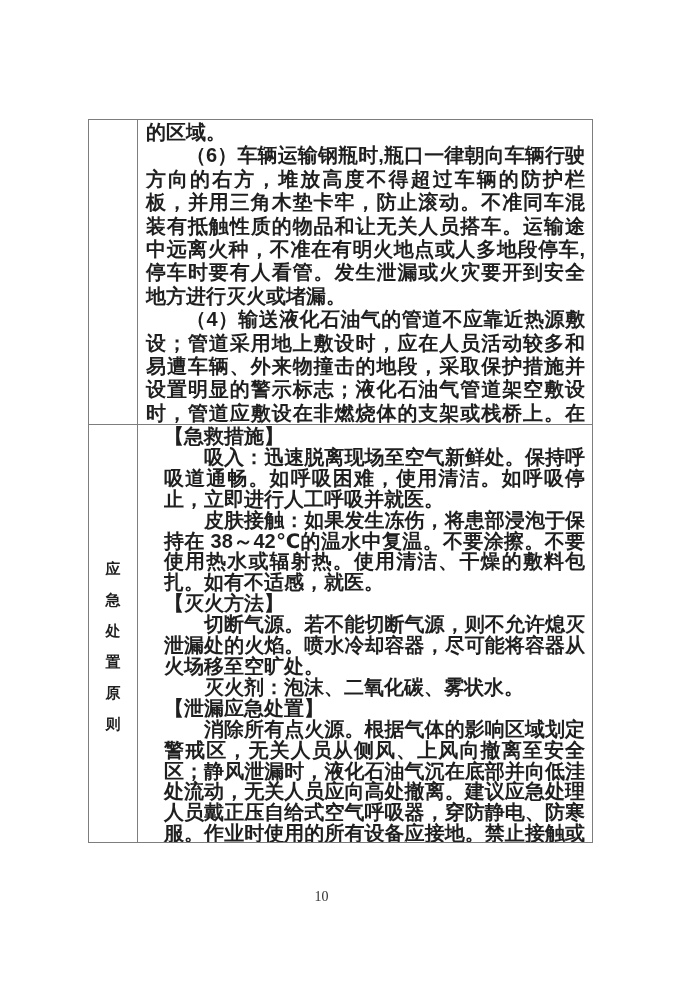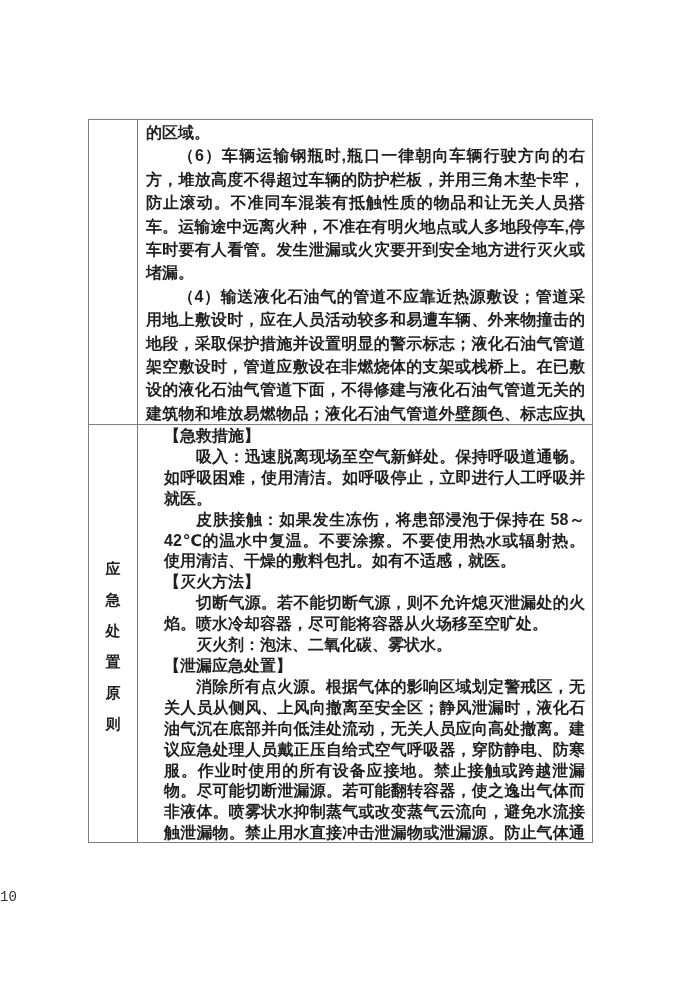--- a/index.html
+++ b/index.html
@@ -20,30 +20,30 @@
     box-sizing:border-box;display:flex;flex-direction:column;
     align-items:center;overflow:hidden;
   }
   .label-cell .vchar{
     font-size:15px;font-weight:bold;line-height:31px;
   }
   .row-2 .label-cell{padding-top:128px;}
   .text-cell{
     flex:1 1 auto;box-sizing:border-box;overflow:hidden;
     padding:1px 7px 0 8px;
-    font-size:16px;font-weight:bold;
+    font-size:20px;font-weight:bold;
     text-align:justify;text-justify:inter-ideograph;
   }
   .row-1 .text-cell{line-height:23.4px;}
   .row-2 .text-cell{line-height:20.9px;margin-left:18px;}
   .text-cell p{margin:0;}
   .text-cell p.indent{text-indent:2em;}
   .page-number{
-    position:absolute;left:0;top:889px;width:643px;text-align:left;
-    font-family:Liberation Mono, monospace;
+    position:absolute;left:0;top:889px;width:643px;text-align:center;
+    font-family:Liberation Serif, serif;
     font-size:14px;color:#333;
   }
 </style>
 </head>
 <body>
 
 <div class="doc-table">
 
   <div class="t-row row-1">
     <div class="label-cell"></div>
@@ -59,21 +59,21 @@
       <span class="vchar">应</span>
       <span class="vchar">急</span>
       <span class="vchar">处</span>
       <span class="vchar">置</span>
       <span class="vchar">原</span>
       <span class="vchar">则</span>
     </div>
     <div class="text-cell">
       <p>【急救措施】</p>
       <p class="indent">吸入：迅速脱离现场至空气新鲜处。保持呼吸道通畅。如呼吸困难，使用清洁。如呼吸停止，立即进行人工呼吸并就医。</p>
-      <p class="indent">皮肤接触：如果发生冻伤，将患部浸泡于保持在 58～42℃的温水中复温。不要涂擦。不要使用热水或辐射热。使用清洁、干燥的敷料包扎。如有不适感，就医。</p>
+      <p class="indent">皮肤接触：如果发生冻伤，将患部浸泡于保持在 38～42℃的温水中复温。不要涂擦。不要使用热水或辐射热。使用清洁、干燥的敷料包扎。如有不适感，就医。</p>
       <p>【灭火方法】</p>
       <p class="indent">切断气源。若不能切断气源，则不允许熄灭泄漏处的火焰。喷水冷却容器，尽可能将容器从火场移至空旷处。</p>
       <p class="indent">灭火剂：泡沫、二氧化碳、雾状水。</p>
       <p>【泄漏应急处置】</p>
       <p class="indent">消除所有点火源。根据气体的影响区域划定警戒区，无关人员从侧风、上风向撤离至安全区；静风泄漏时，液化石油气沉在底部并向低洼处流动，无关人员应向高处撤离。建议应急处理人员戴正压自给式空气呼吸器，穿防静电、防寒服。作业时使用的所有设备应接地。禁止接触或跨越泄漏物。尽可能切断泄漏源。若可能翻转容器，使之逸出气体而非液体。喷雾状水抑制蒸气或改变蒸气云流向，避免水流接触泄漏物。禁止用水直接冲击泄漏物或泄漏源。防止气体通过下水道、通风系统和密闭性空间扩散。隔离泄漏区直至气体散尽。</p>
       <p class="indent">作为一项紧急预防措施，泄漏隔离距离至少为 100m。如果为大量泄漏，下风向的初始疏散距离应至少为 800m。</p>
     </div>
   </div>
 
 </div>

